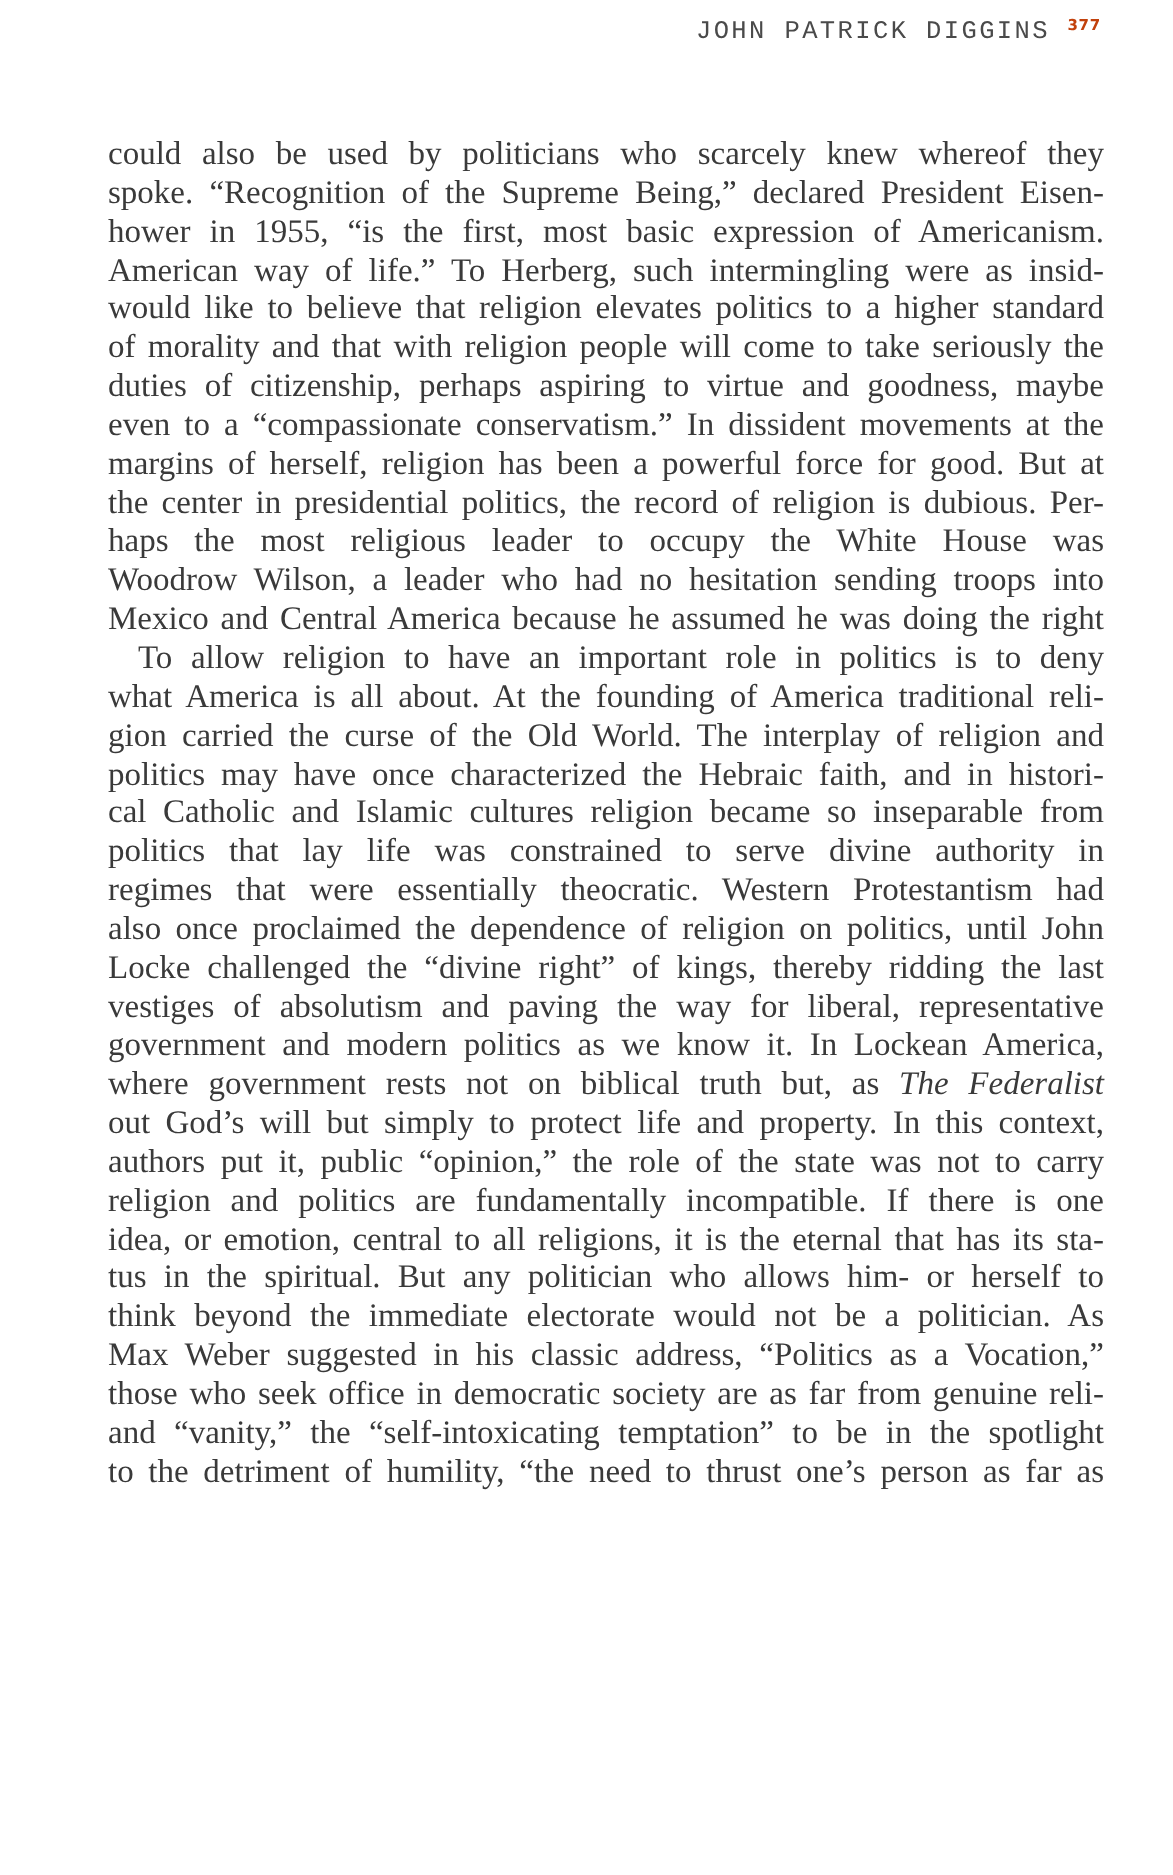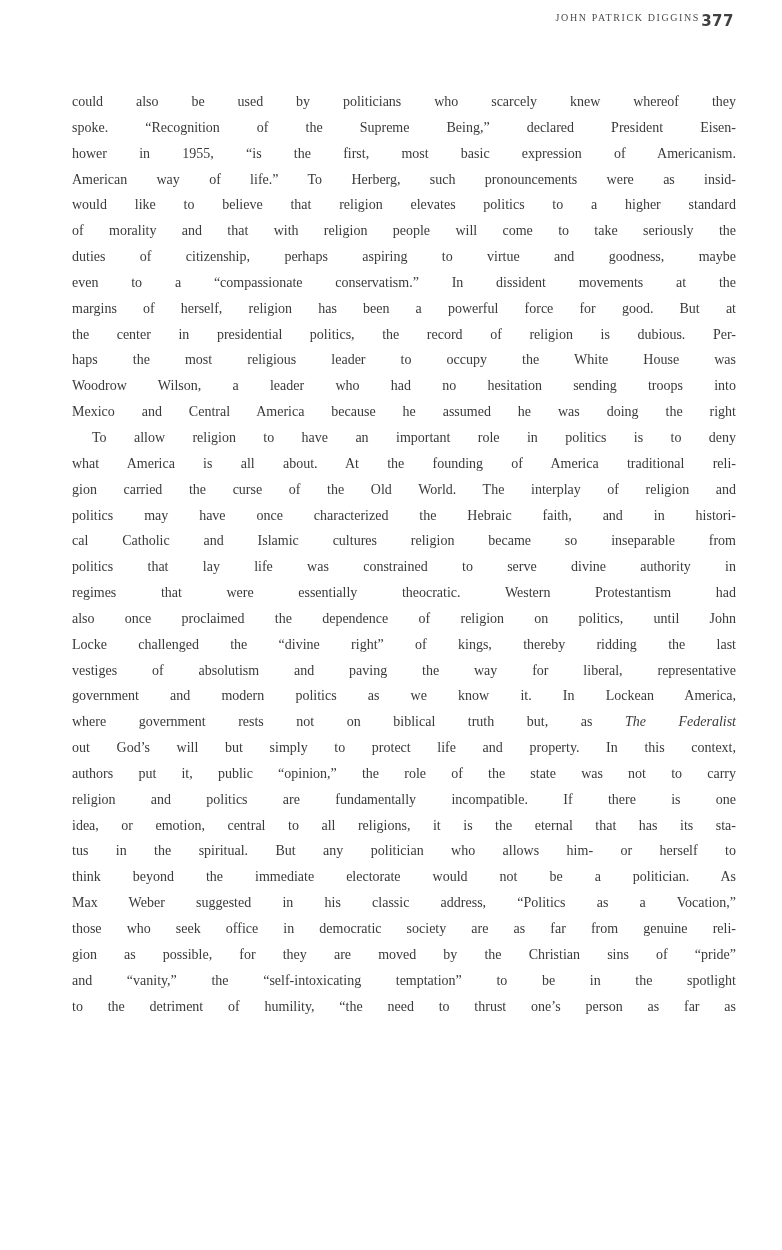--- a/index.html
+++ b/index.html
@@ -1,43 +1,43 @@
 <!DOCTYPE html>
 <html><head>
 <meta charset="utf-8">
 <style>
   html, body { margin: 0; padding: 0; background: #ffffff; }
   body { width: 782px; height: 1250px; position: relative; overflow: hidden;
          font-family: "Liberation Serif", "DejaVu Serif", serif; color: #3a3a3a; }
   .header { position: absolute; top: 12px; left: 0; width: 782px; height: 24px; }
-  .running-head { position: absolute; right: 82px; top: 0; font-size: 10px;
-                  letter-spacing: 1.6px; color: #4a4a4a; }
+  .running-head { position: absolute; right: 82px; top: 0; font-size: 17px;
+                  letter-spacing: 1.6px; color: #4a4a4a; font-family: Liberation Mono, monospace; }
   .page-num { position: absolute; right: 48px; top: 0; font-family: "DejaVu Sans", sans-serif;
-              font-weight: bold; font-size: 15px; color: #404040; letter-spacing: 0.5px; }
+              font-weight: bold; font-size: 10px; color: #c2410c; letter-spacing: 0.5px; }
   .body { position: absolute; left: 72px; top: 89px; width: 664px; }
-  .line { display: block; height: 25.85px; line-height: 25.85px; font-size: 14px;
+  .line { display: block; height: 25.85px; line-height: 25.85px; font-size: 22px;
           text-align: justify; text-align-last: justify; white-space: nowrap; }
   .line.last { text-align-last: left; }
   .line.indent { padding-left: 20px; }
   em { }
 </style>
 </head>
 <body>
 
 <div class="header">
   <span class="running-head">JOHN PATRICK DIGGINS</span>
   <span class="page-num">377</span>
 </div>
 
 <div class="body" id="body-text">
     <div>
       <span class="line">could also be used by politicians who scarcely knew whereof they</span>
       <span class="line">spoke. “Recognition of the Supreme Being,” declared President Eisen-</span>
       <span class="line">hower in 1955, “is the first, most basic expression of Americanism.</span>
-      <span class="line">American way of life.” To Herberg, such pronouncements were as insid-</span>
+      <span class="line">American way of life.” To Herberg, such intermingling were as insid-</span>
     </div>
     <div>
       <span class="line">would like to believe that religion elevates politics to a higher standard</span>
       <span class="line">of morality and that with religion people will come to take seriously the</span>
       <span class="line">duties of citizenship, perhaps aspiring to virtue and goodness, maybe</span>
       <span class="line">even to a “compassionate conservatism.” In dissident movements at the</span>
       <span class="line">margins of herself, religion has been a powerful force for good. But at</span>
       <span class="line">the center in presidential politics, the record of religion is dubious. Per-</span>
       <span class="line">haps the most religious leader to occupy the White House was</span>
       <span class="line">Woodrow Wilson, a leader who had no hesitation sending troops into</span>
@@ -57,17 +57,16 @@
       <span class="line">government and modern politics as we know it. In Lockean America,</span>
       <span class="line">where government rests not on biblical truth but, as <em>The Federalist</em></span>
       <span class="line">out God’s will but simply to protect life and property. In this context,</span>
       <span class="line">authors put it, public “opinion,” the role of the state was not to carry</span>
       <span class="line">religion and politics are fundamentally incompatible. If there is one</span>
       <span class="line">idea, or emotion, central to all religions, it is the eternal that has its sta-</span>
       <span class="line">tus in the spiritual. But any politician who allows him- or herself to</span>
       <span class="line">think beyond the immediate electorate would not be a politician. As</span>
       <span class="line">Max Weber suggested in his classic address, “Politics as a Vocation,”</span>
       <span class="line">those who seek office in democratic society are as far from genuine reli-</span>
-      <span class="line">gion as possible, for they are moved by the Christian sins of “pride”</span>
       <span class="line">and “vanity,” the “self-intoxicating temptation” to be in the spotlight</span>
       <span class="line">to the detriment of humility, “the need to thrust one’s person as far as</span>
     </div>
   </div>
 
 </body></html>

